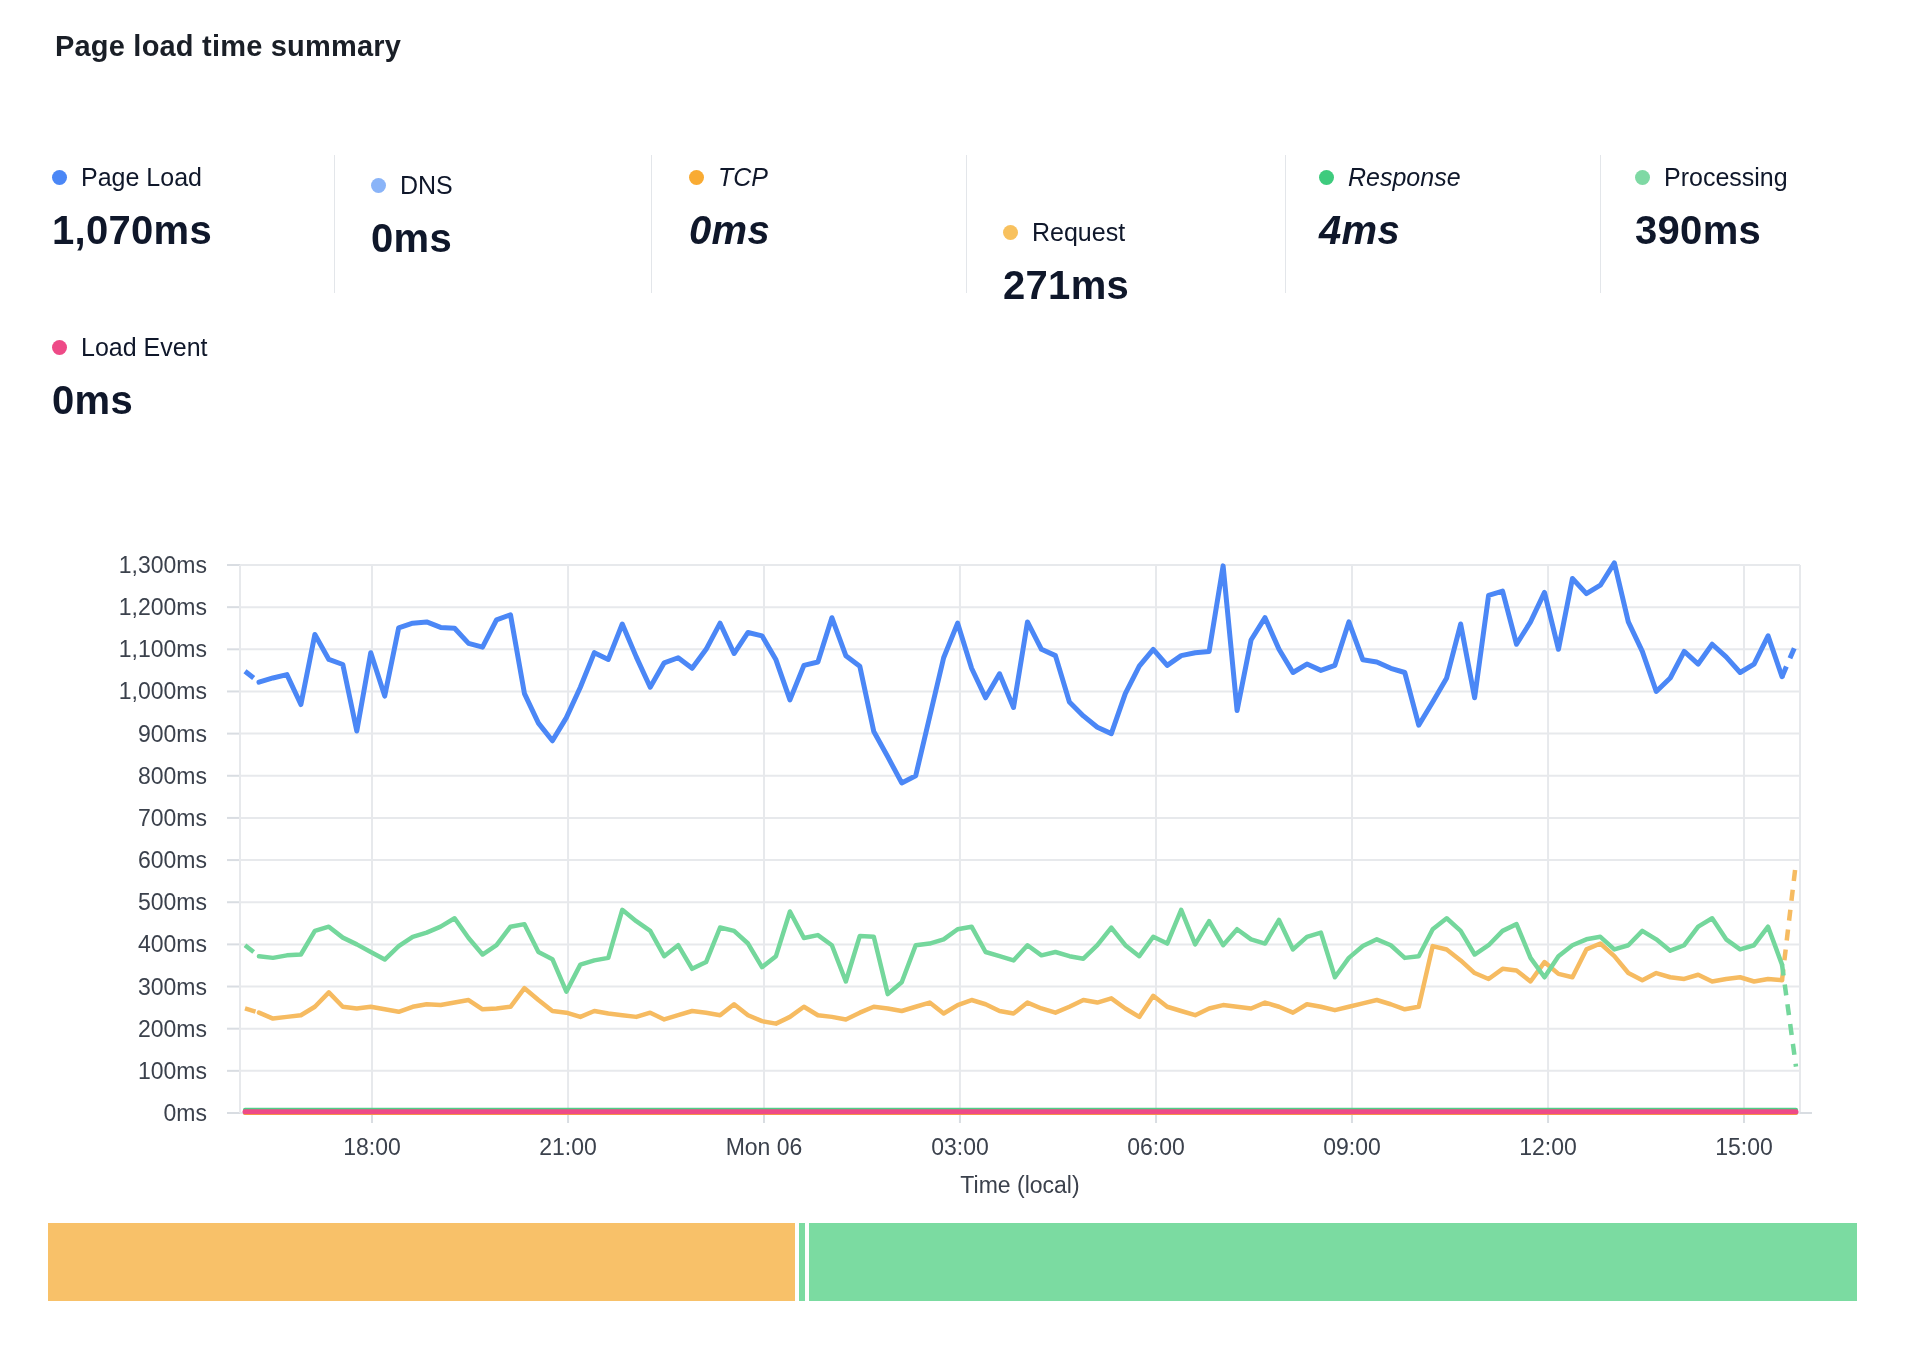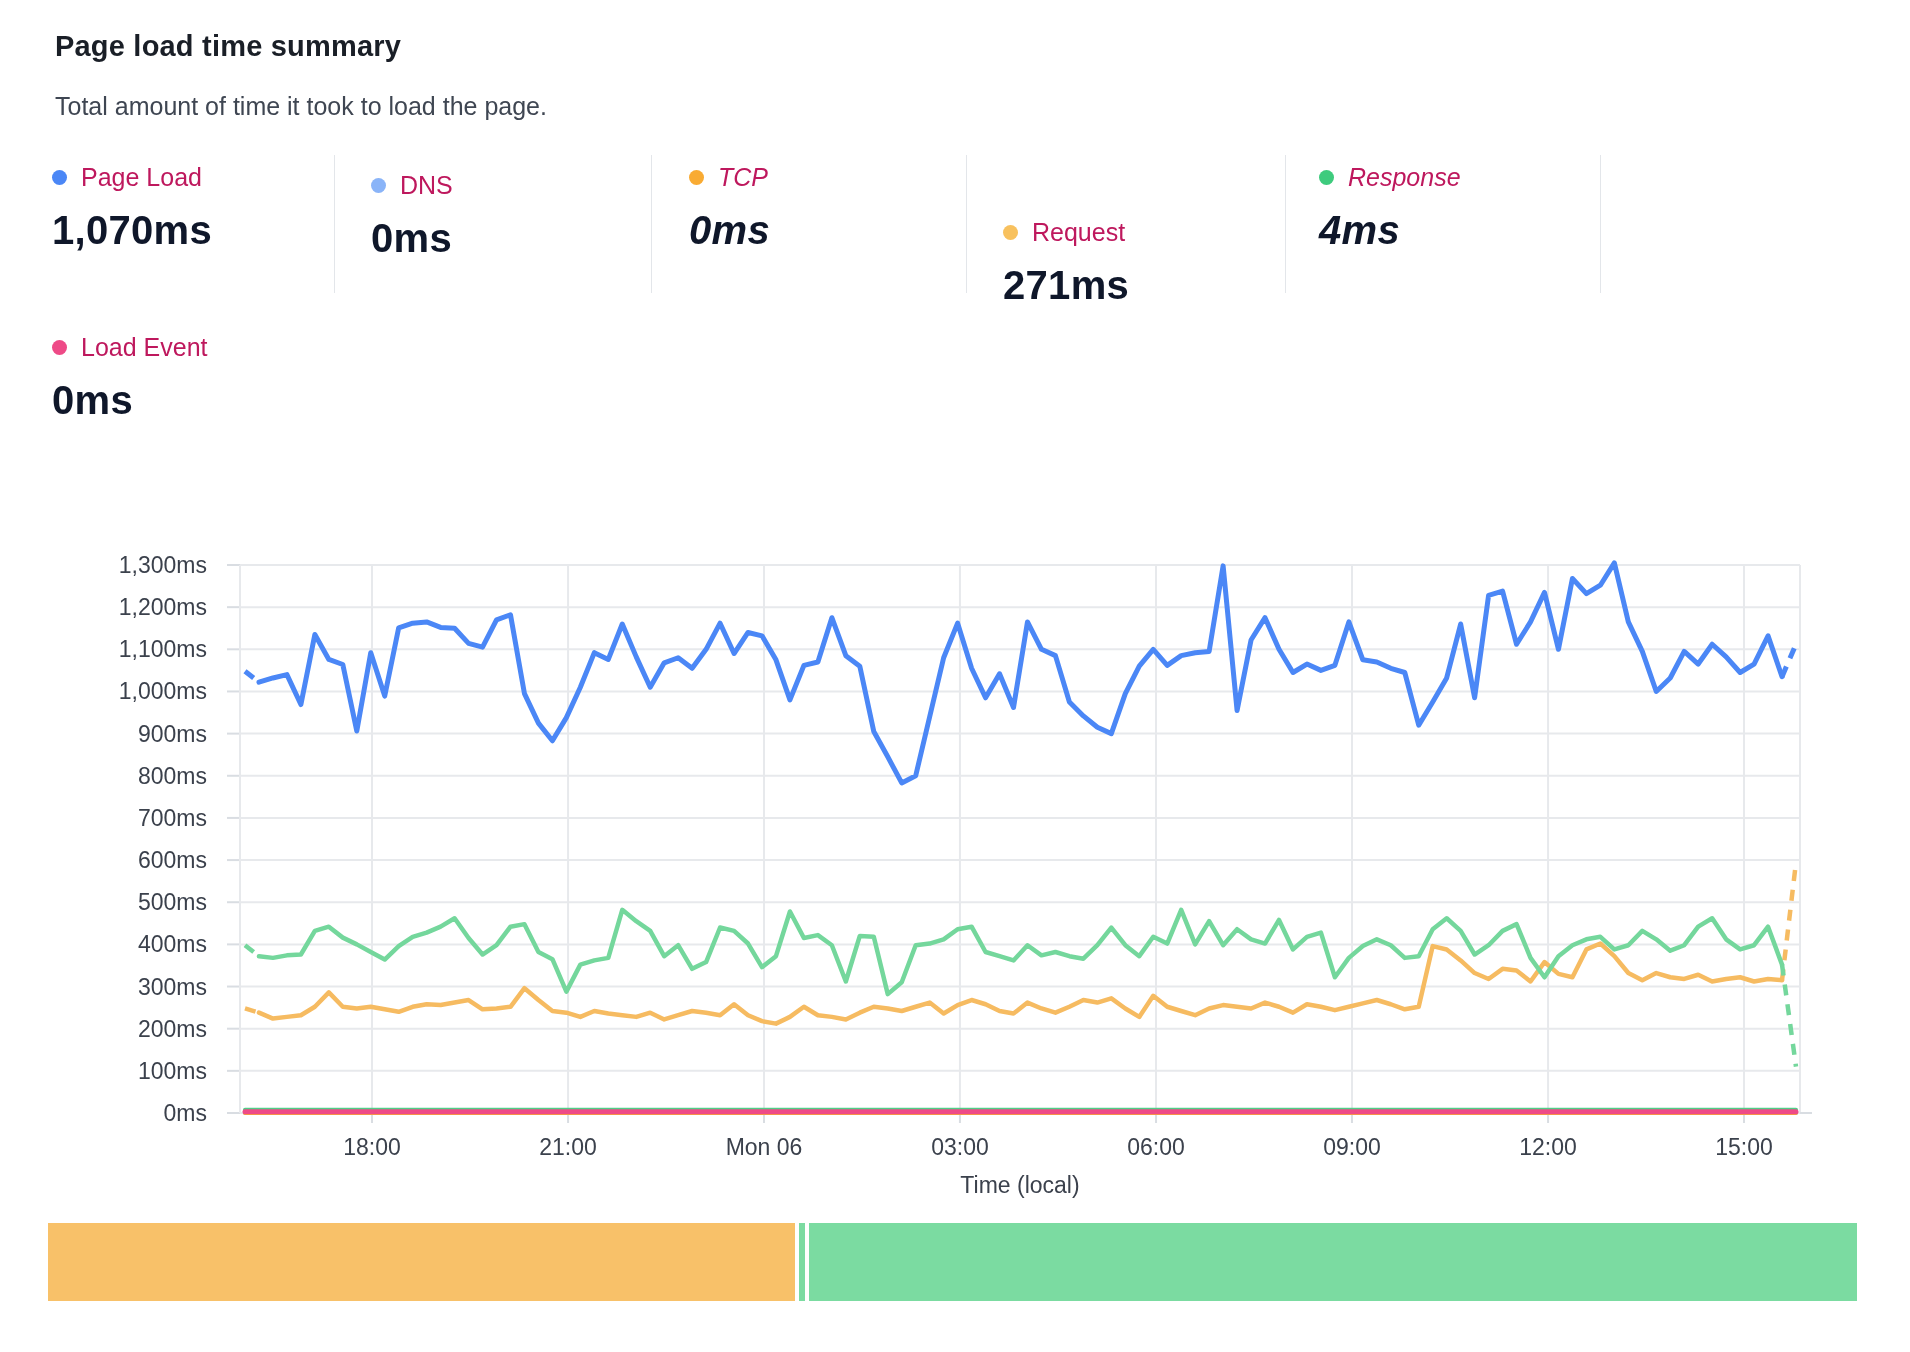--- a/index.html
+++ b/index.html
@@ -3,40 +3,39 @@
 <meta charset="utf-8">
 <style>
   html,body{margin:0;padding:0;background:#ffffff;}
   body{font-family:"Liberation Sans","DejaVu Sans",sans-serif;color:#171b23;}
   #page{position:relative;width:1910px;height:1352px;background:#fff;overflow:hidden;border-radius:18px;}
 
   .title{position:absolute;left:55px;top:30px;font-size:29px;font-weight:700;color:#1a1f27;letter-spacing:.2px;}
   .subtitle{position:absolute;left:55px;top:92px;font-size:25px;font-weight:400;color:#3f4652;}
 
   .stat{position:absolute;}
-  .stat .lab{display:flex;align-items:center;font-size:25px;color:#be185d;white-space:nowrap;}
+  .stat .lab{display:flex;align-items:center;font-size:25px;color:#0f172a;white-space:nowrap;}
   .stat .dot{width:15px;height:15px;border-radius:50%;margin-right:14px;flex:0 0 auto;}
   .stat .val{margin-top:16px;font-size:40px;font-weight:700;color:#0f172a;letter-spacing:.3px;}
   .sep{position:absolute;top:155px;width:1px;height:138px;background:#e3e6ea;}
 
   .xlab{font-size:23px;fill:#3b414c;}
   .ylab{font-size:23px;fill:#3b414c;}
   .axlab{font-size:23px;fill:#3b414c;}
 
   #bar{position:absolute;left:48px;top:1223px;width:1809px;height:78px;display:flex;}
   #bar .seg{height:100%;}
   #bar .gap{width:4px;height:100%;background:#ffffff;flex:0 0 auto;}
 </style>
 </head>
 <body>
 
 <div id="page">
 
   <div class="title">Page load time summary</div>
-  <div class="subtitle">Total amount of time it took to load the page.</div>
 
   <div class="stat" style="left:52px;top:163px;">
     <div class="lab">
         <span class="dot" style="background: rgb(75, 135, 246);"></span>
         <span>Page Load</span>
       </div>
     <div class="val">1,070ms</div>
   </div>
   <div class="stat" style="left:371px;top:163px;margin-top:8px;">
     <div class="lab">
@@ -58,20 +57,27 @@
         <span>Request</span>
       </div>
     <div class="val">271ms</div>
   </div>
   <div class="stat" style="left:1319px;top:163px;font-style:italic;">
     <div class="lab">
         <span class="dot" style="background: rgb(62, 203, 125);"></span>
         <span>Response</span>
       </div>
     <div class="val">4ms</div>
+  </div>
+  <div class="stat" style="left:1635px;top:163px;">
+    <div class="lab">
+        <span class="dot" style="background: rgb(127, 217, 164);"></span>
+        <span>Processing</span>
+      </div>
+    <div class="val">390ms</div>
   </div>
 
   <div class="sep" style="left:334px;"></div>
   <div class="sep" style="left:651px;"></div>
   <div class="sep" style="left:966px;"></div>
   <div class="sep" style="left:1285px;"></div>
   <div class="sep" style="left:1600px;"></div>
 
   <div class="stat" style="left:52px;top:333px;">
     <div class="lab">

